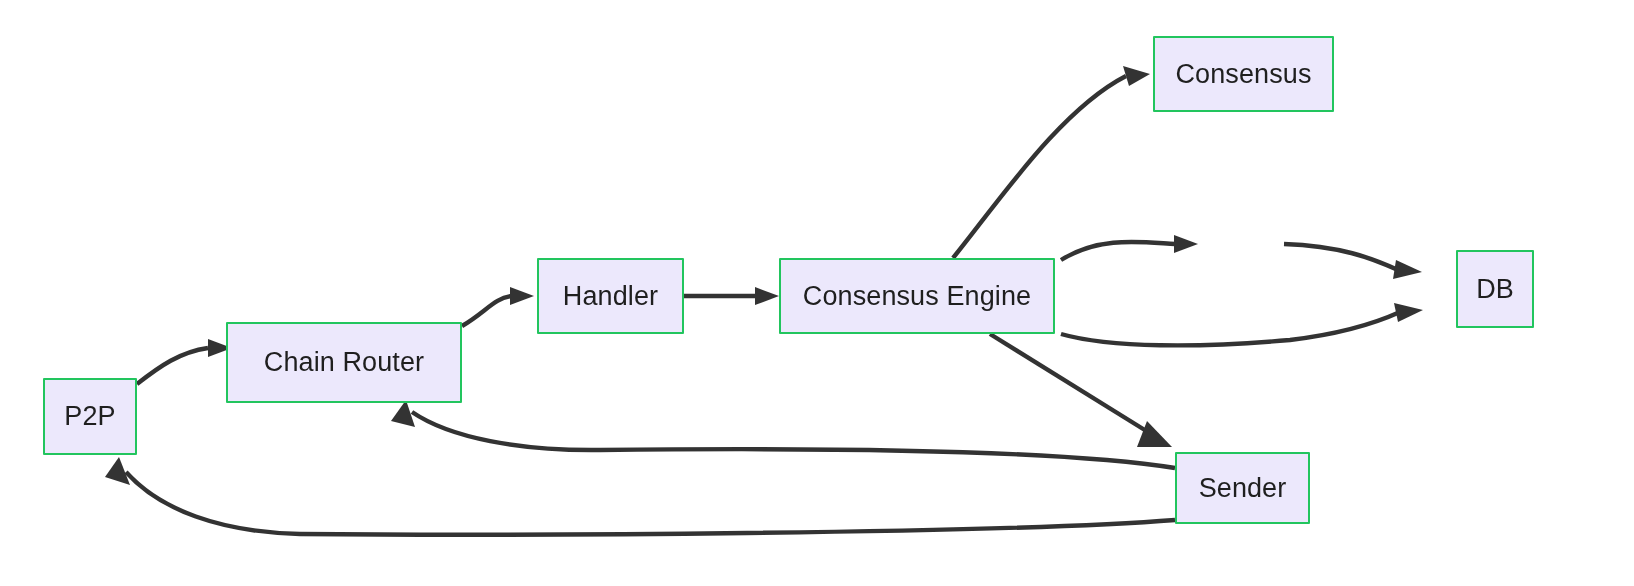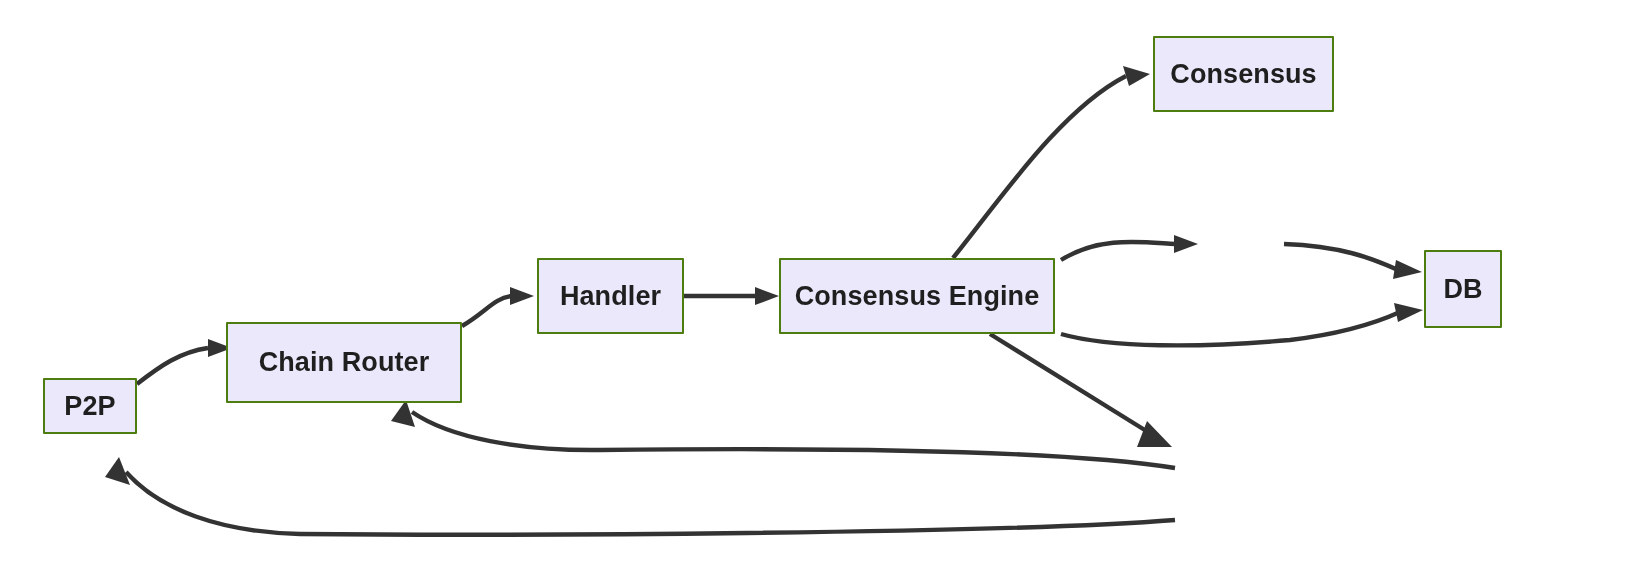--- a/index.html
+++ b/index.html
@@ -33,29 +33,29 @@
     stroke-linejoin: round;
   }
   .arrow-head {
     fill: #333333;
     stroke: none;
   }
   .node {
     position: absolute;
     box-sizing: border-box;
     background: #ece8fc;
-    border: 2px solid #4d7c0f;
+    border: 2px solid #22c55e;
     border-radius: 1px;
     display: flex;
     align-items: center;
     justify-content: center;
     color: #1f1f1f;
     font-size: 27px;
     font-family: "Liberation Sans", "DejaVu Sans", sans-serif;
-    font-weight: 700;
+    font-weight: 400;
     letter-spacing: 0.1px;
     white-space: nowrap;
     user-select: none;
   }
   .node-label {
     line-height: 1;
     padding: 0 4px;
   }
 </style>
 </head>
@@ -110,39 +110,42 @@
       <polygon class="arrow-head" points="406,400 415,427, 391,421"></polygon>
     </g>
 
     <g>
       <path class="edge-path" d="M 1175 520 C 1000 534, 500 536, 300 534 C 220 532, 160 510, 126 472"></path>
       <polygon class="arrow-head" points="119,457 130,485, 105,477"></polygon>
     </g>
 
   </svg>
 
-  <div class="node" style="left:43px; top:378px; width:94px; height:56px;">
+  <div class="node" style="left:43px; top:378px; width:94px; height:77px;">
     <span class="node-label">P2P</span>
   </div>
 
   <div class="node" style="left:226px; top:322px; width:236px; height:81px;">
     <span class="node-label">Chain Router</span>
   </div>
 
   <div class="node" style="left:537px; top:258px; width:147px; height:76px;">
     <span class="node-label">Handler</span>
   </div>
 
   <div class="node" style="left:779px; top:258px; width:276px; height:76px;">
     <span class="node-label">Consensus Engine</span>
   </div>
 
   <div class="node" style="left:1153px; top:36px; width:181px; height:76px;">
     <span class="node-label">Consensus</span>
   </div>
 
 
-  <div class="node" style="left:1424px; top:250px; width:78px; height:78px;">
+  <div class="node" style="left:1456px; top:250px; width:78px; height:78px;">
     <span class="node-label">DB</span>
   </div>
 
+  <div class="node" style="left:1175px; top:452px; width:135px; height:72px;">
+    <span class="node-label">Sender</span>
+  </div>
 
 </div>
 
 </body></html>

